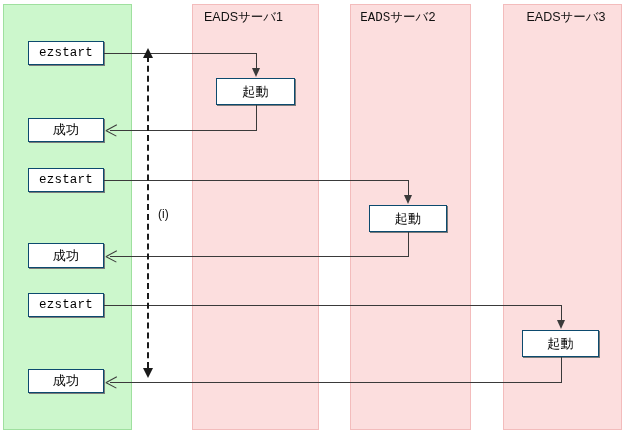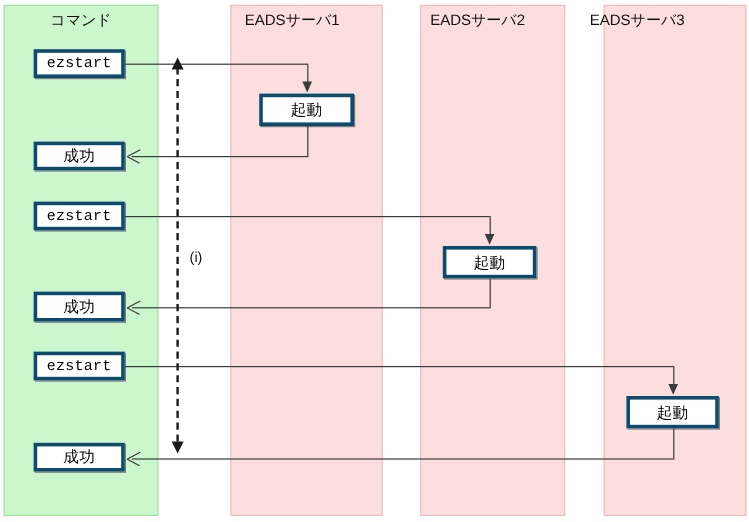--- a/index.html
+++ b/index.html
@@ -19,21 +19,21 @@
   .band-label{
     position:absolute;top:9px;
     font-size:12.5px;color:#111;
     text-align:center;white-space:nowrap;
   }
 
   
   .node{
     position:absolute;box-sizing:border-box;
     background:#ffffff;
-    border:3px solid #0c4a6e;
+    border:1px solid #0c4a6e;
     box-shadow:1px 1px 0 0 #7a7a7a;
     display:flex;align-items:center;justify-content:center;
     font-size:13px;color:#000;
     letter-spacing:0.2px;
   }
   .node.mono{font-family:"Liberation Mono","DejaVu Sans Mono",monospace;font-size:12.5px;}
 
   
   .hline{position:absolute;height:0;border-top:1px solid #3a3a3a;}
   .vline{position:absolute;width:0;border-left:1px solid #3a3a3a;}
@@ -80,24 +80,23 @@
 </head>
 <body>
 
 <div id="stage">
 
   <div class="band green" style="left:3px;width:129px;"></div>
   <div class="band pink" style="left:192px;width:127px;"></div>
   <div class="band pink" style="left:350px;width:121px;"></div>
   <div class="band pink" style="left:503px;width:119px;"></div>
 
-  <div class="band-label" style="left:3px;width:129px;">コマンド</div>
   <div class="band-label" style="left:180px;width:127px;">EADSサーバ1</div>
-  <div class="band-label" style="left:350px;width:96px;">EADSサーバ2</div>
-  <div class="band-label" style="left:483px;width:96px;">EADSサーバ3</div>
+  <div class="band-label" style="left:350px;width:96px;font-family:Liberation Mono, monospace;">EADSサーバ2</div>
+  <div class="band-label" style="left:518px;width:96px;">EADSサーバ3</div>
 
   <div class="node mono" style="left:28px;top:41px;width:76px;height:24px;">ezstart</div>
 
   <div class="hline" style="left:104px;top:53px;width:152px;"></div>
   <div class="vline" style="left:256px;top:53px;height:16px;"></div>
   <div class="arrow-down" style="left:252px;top:68px;"></div>
 
   <div class="node" style="left:216px;top:78px;width:79px;height:27px;">起動</div>
 
   <div class="vline" style="left:256px;top:105px;height:25px;"></div>

